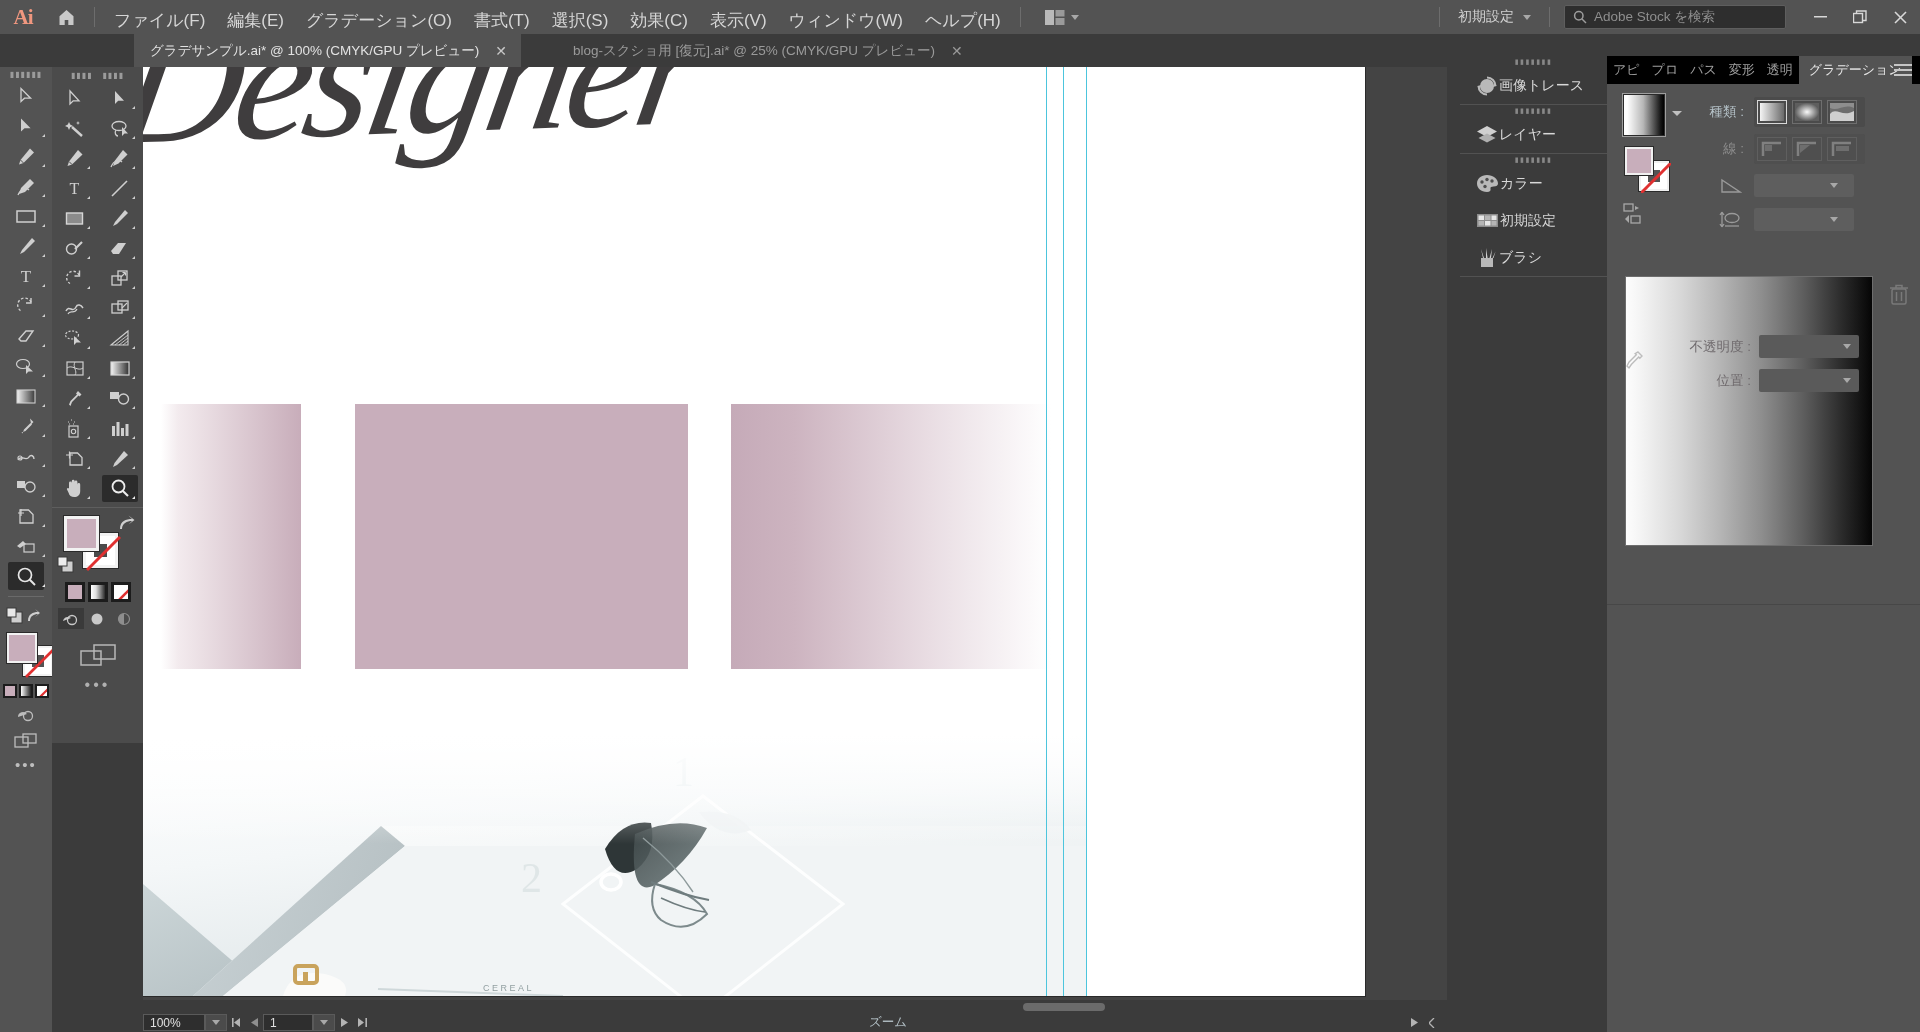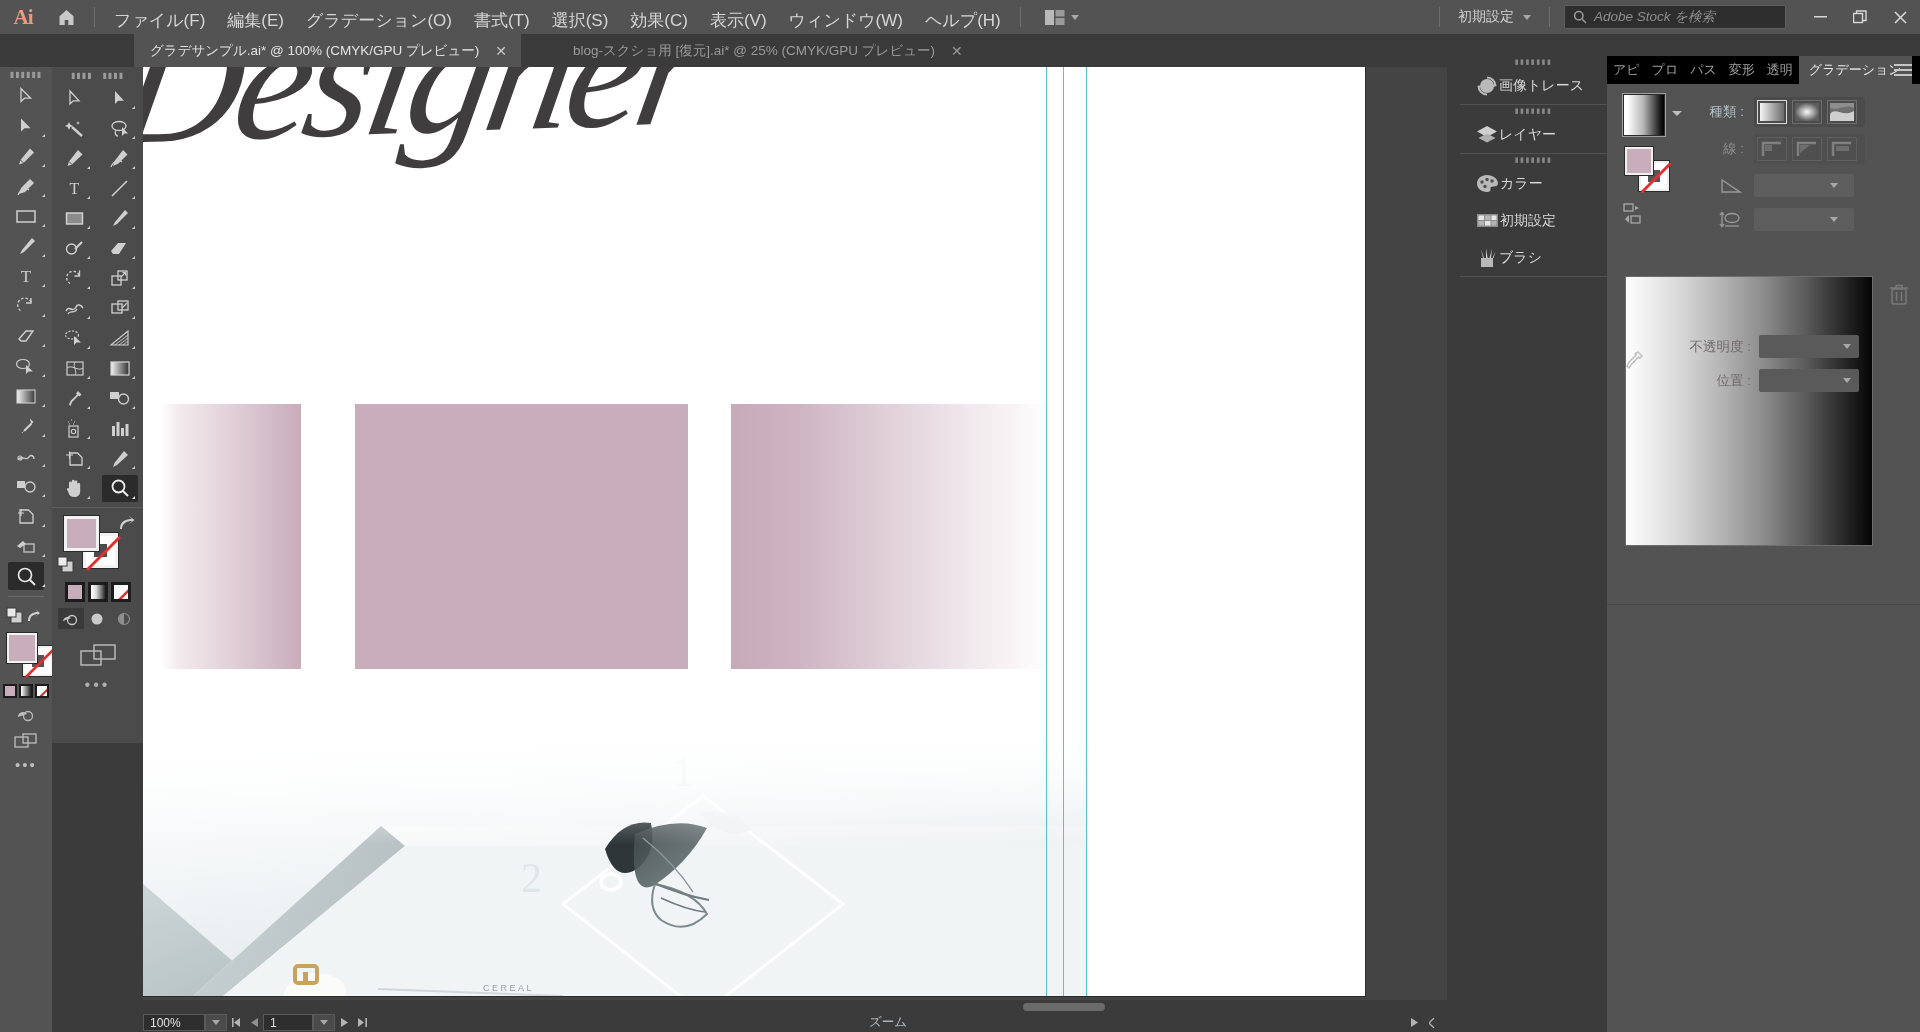--- a/index.html
+++ b/index.html
@@ -45,21 +45,20 @@
   }
   #workspace-switch {
     display:flex; align-items:center; gap:9px;
     color:#d2d2d2; font-size:14px; padding: 0 10px; height:26px;
   }
   #stock-search {
     width: 222px; height: 24px; background:#2e2e2e;
     border: 1px solid #5e5e5e; border-radius: 2px;
     display:flex; align-items:center; gap:7px; padding: 0 8px;
     margin: 0 14px 0 6px;
-    font-style: italic;
   }
   #stock-search span.ph { color:#8e8e8e; font-size:13.5px; }
   .wincontrol {
     width:40px; height:34px; display:flex; align-items:center; justify-content:center;
     color:#d8d8d8;
   }
 
   
   #tabbar {
     position:absolute; top:34px; left:0; width:1920px; height:33px;

